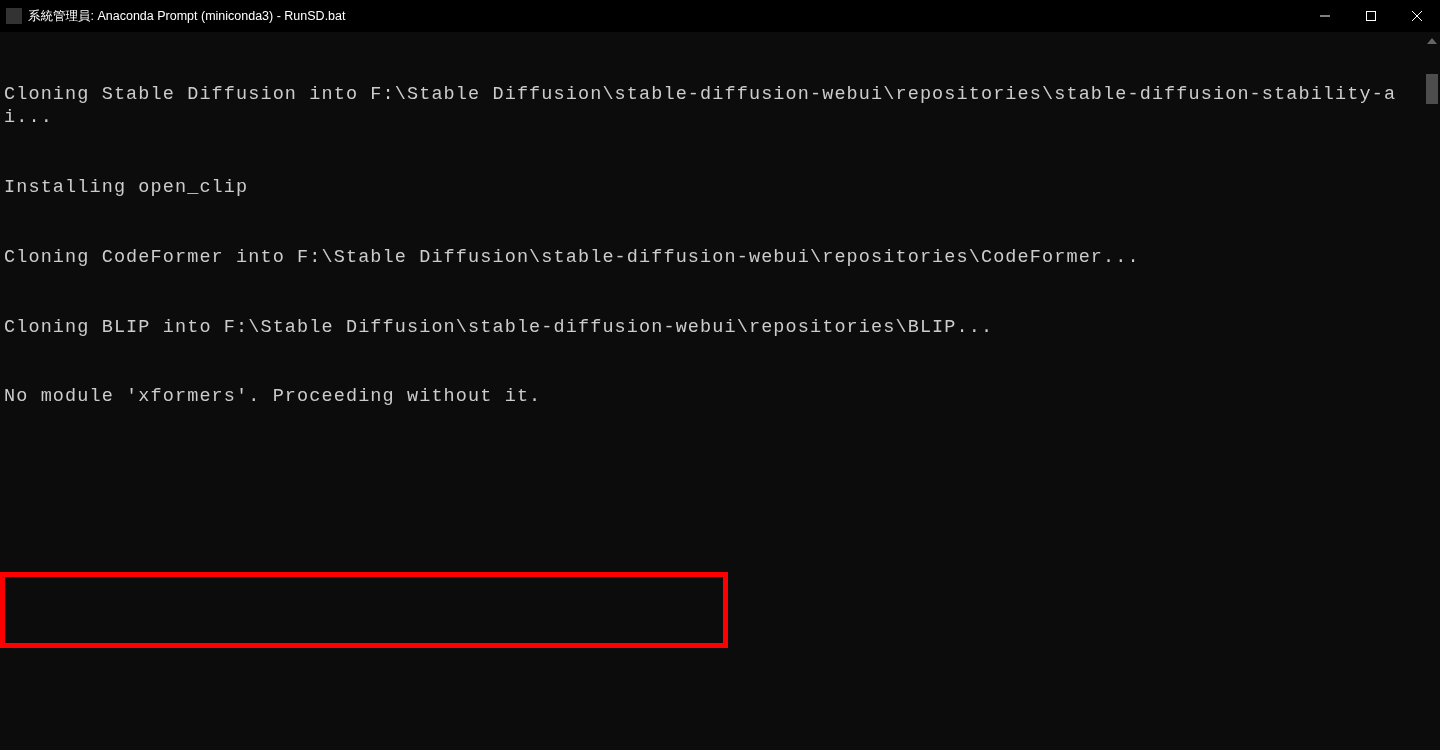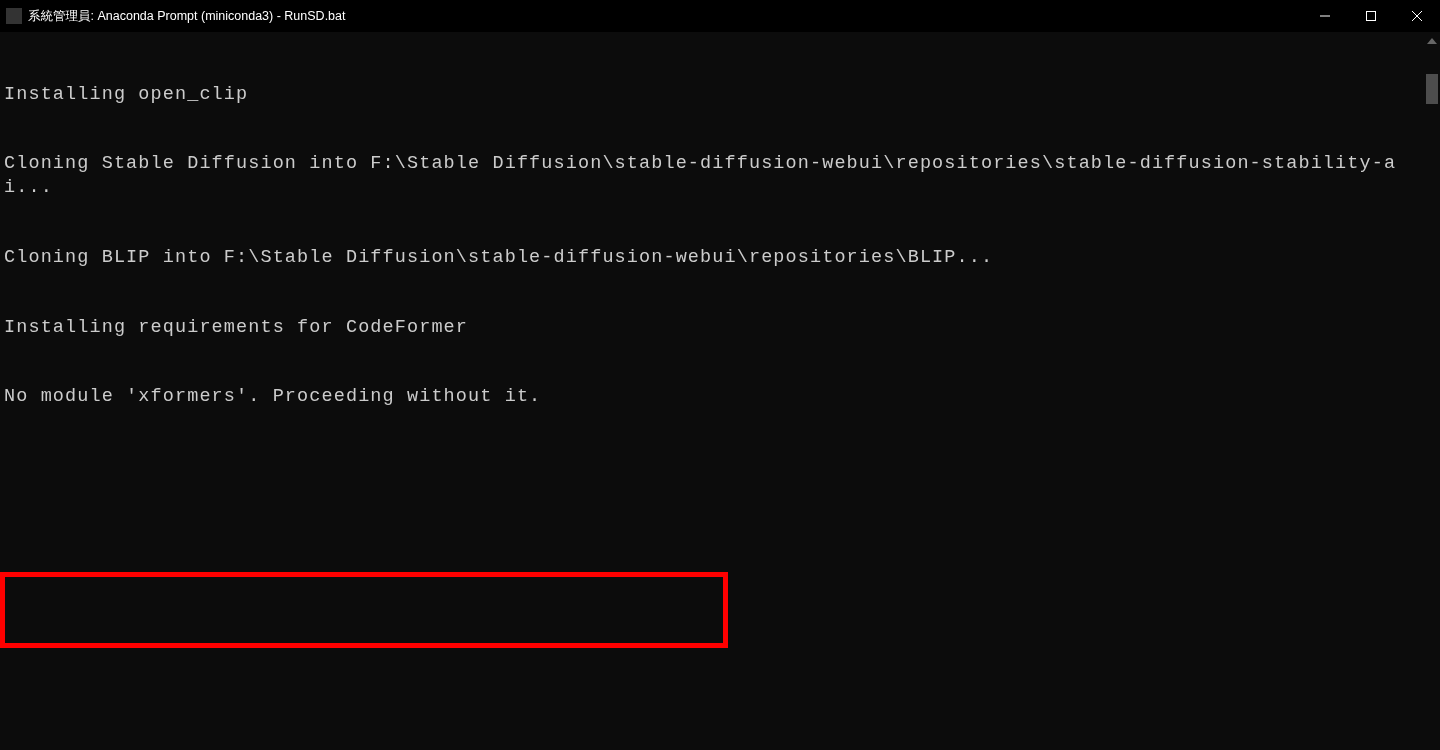--- a/index.html
+++ b/index.html
@@ -114,24 +114,24 @@
     <div class="titlebar-btn">
       <svg viewBox="0 0 10 10">
           <line x1="0" y1="0" x2="10" y2="10" stroke="white" stroke-width="1"></line>
           <line x1="10" y1="0" x2="0" y2="10" stroke="white" stroke-width="1"></line>
         </svg>
     </div>
   </div>
 </div>
 
 <div class="terminal">
+  <span class="line">Cloning Stable Diffusion into F:\Stable Diffusion\stable-diffusion-webui\repositories\stable-diffusion-stability-ai...</span>
   <span class="line">Installing open_clip</span>
-  <span class="line">Cloning Stable Diffusion into F:\Stable Diffusion\stable-diffusion-webui\repositories\stable-diffusion-stability-ai...</span>
+  <span class="line">Cloning CodeFormer into F:\Stable Diffusion\stable-diffusion-webui\repositories\CodeFormer...</span>
   <span class="line">Cloning BLIP into F:\Stable Diffusion\stable-diffusion-webui\repositories\BLIP...</span>
-  <span class="line">Installing requirements for CodeFormer</span>
   <span class="line">No module 'xformers'. Proceeding without it.</span>
   
   
   
   
   
   
   
   
   

